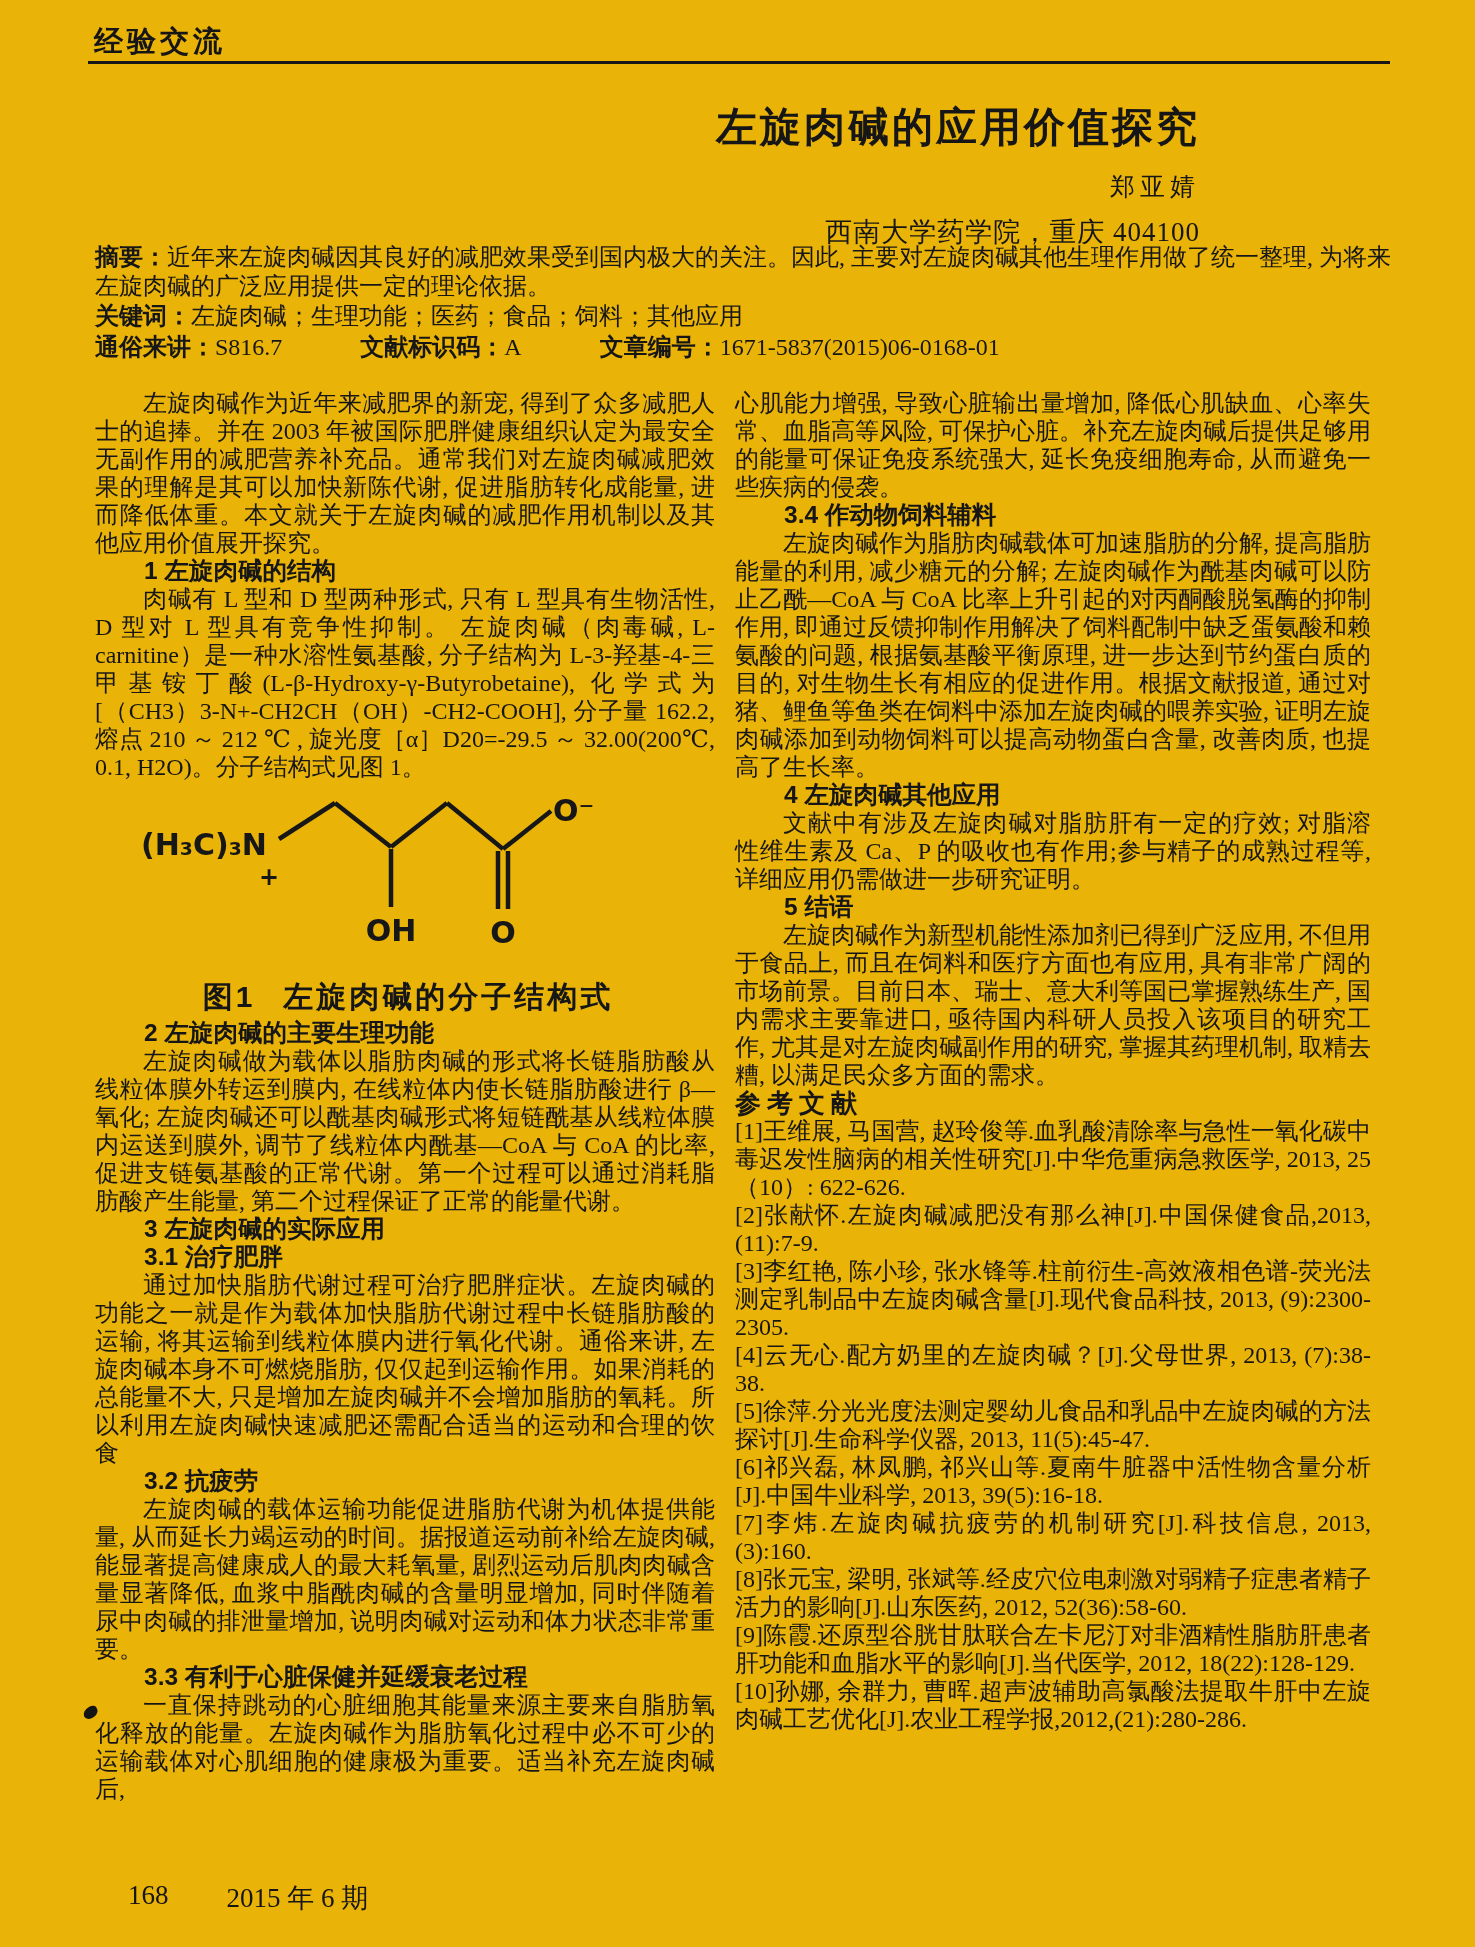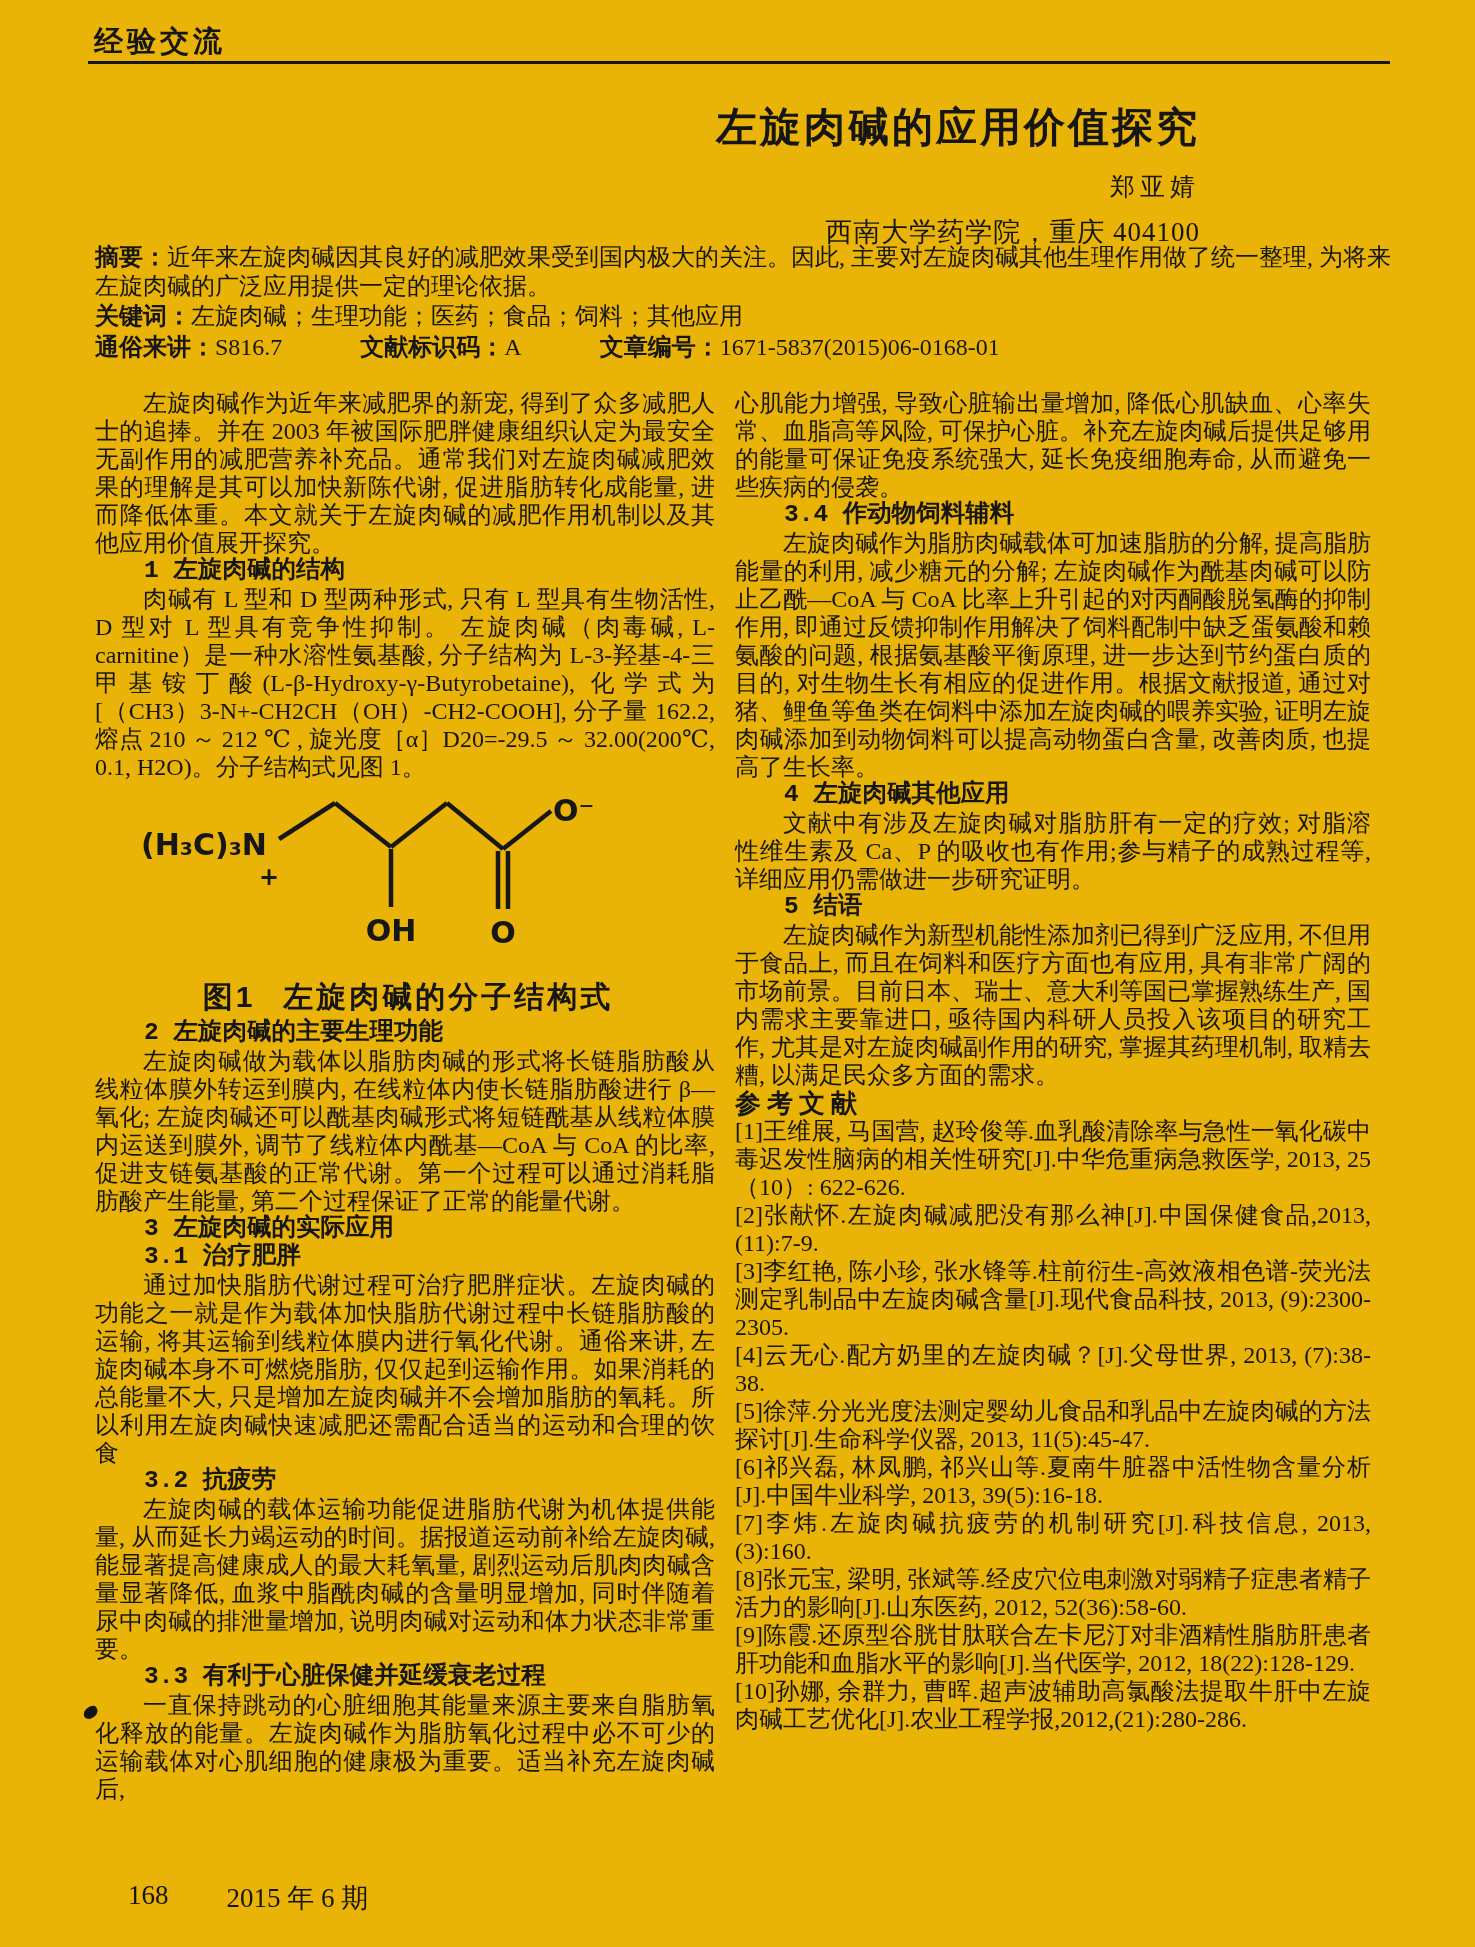--- a/index.html
+++ b/index.html
@@ -45,21 +45,21 @@
   .columns{
     position:absolute;left:95px;top:389px;width:1296px;
     display:flex;gap:20px;
   }
   .col{font-size:24px;line-height:28px;text-align:justify;}
   .col-left{width:620px;}
   .col-right{width:636px;}
   .col p{margin:0;}
   .ind{text-indent:2em;}
   .h{
-    font-family:Liberation Mono, monospace;
+    font-family:Liberation Sans, sans-serif;
     font-weight:bold;text-indent:2em;margin:3px 0 2px;
     font-size:24.5px;
   }
   .fig{margin:10px 0 0 6px;}
   .fig svg{display:block;}
   .caption{
     display:flex;justify-content:center;gap:28px;
     font-family:"Liberation Sans","DejaVu Sans",sans-serif;
     font-weight:bold;font-size:30px;letter-spacing:3px;
     margin:12px 0 8px;

